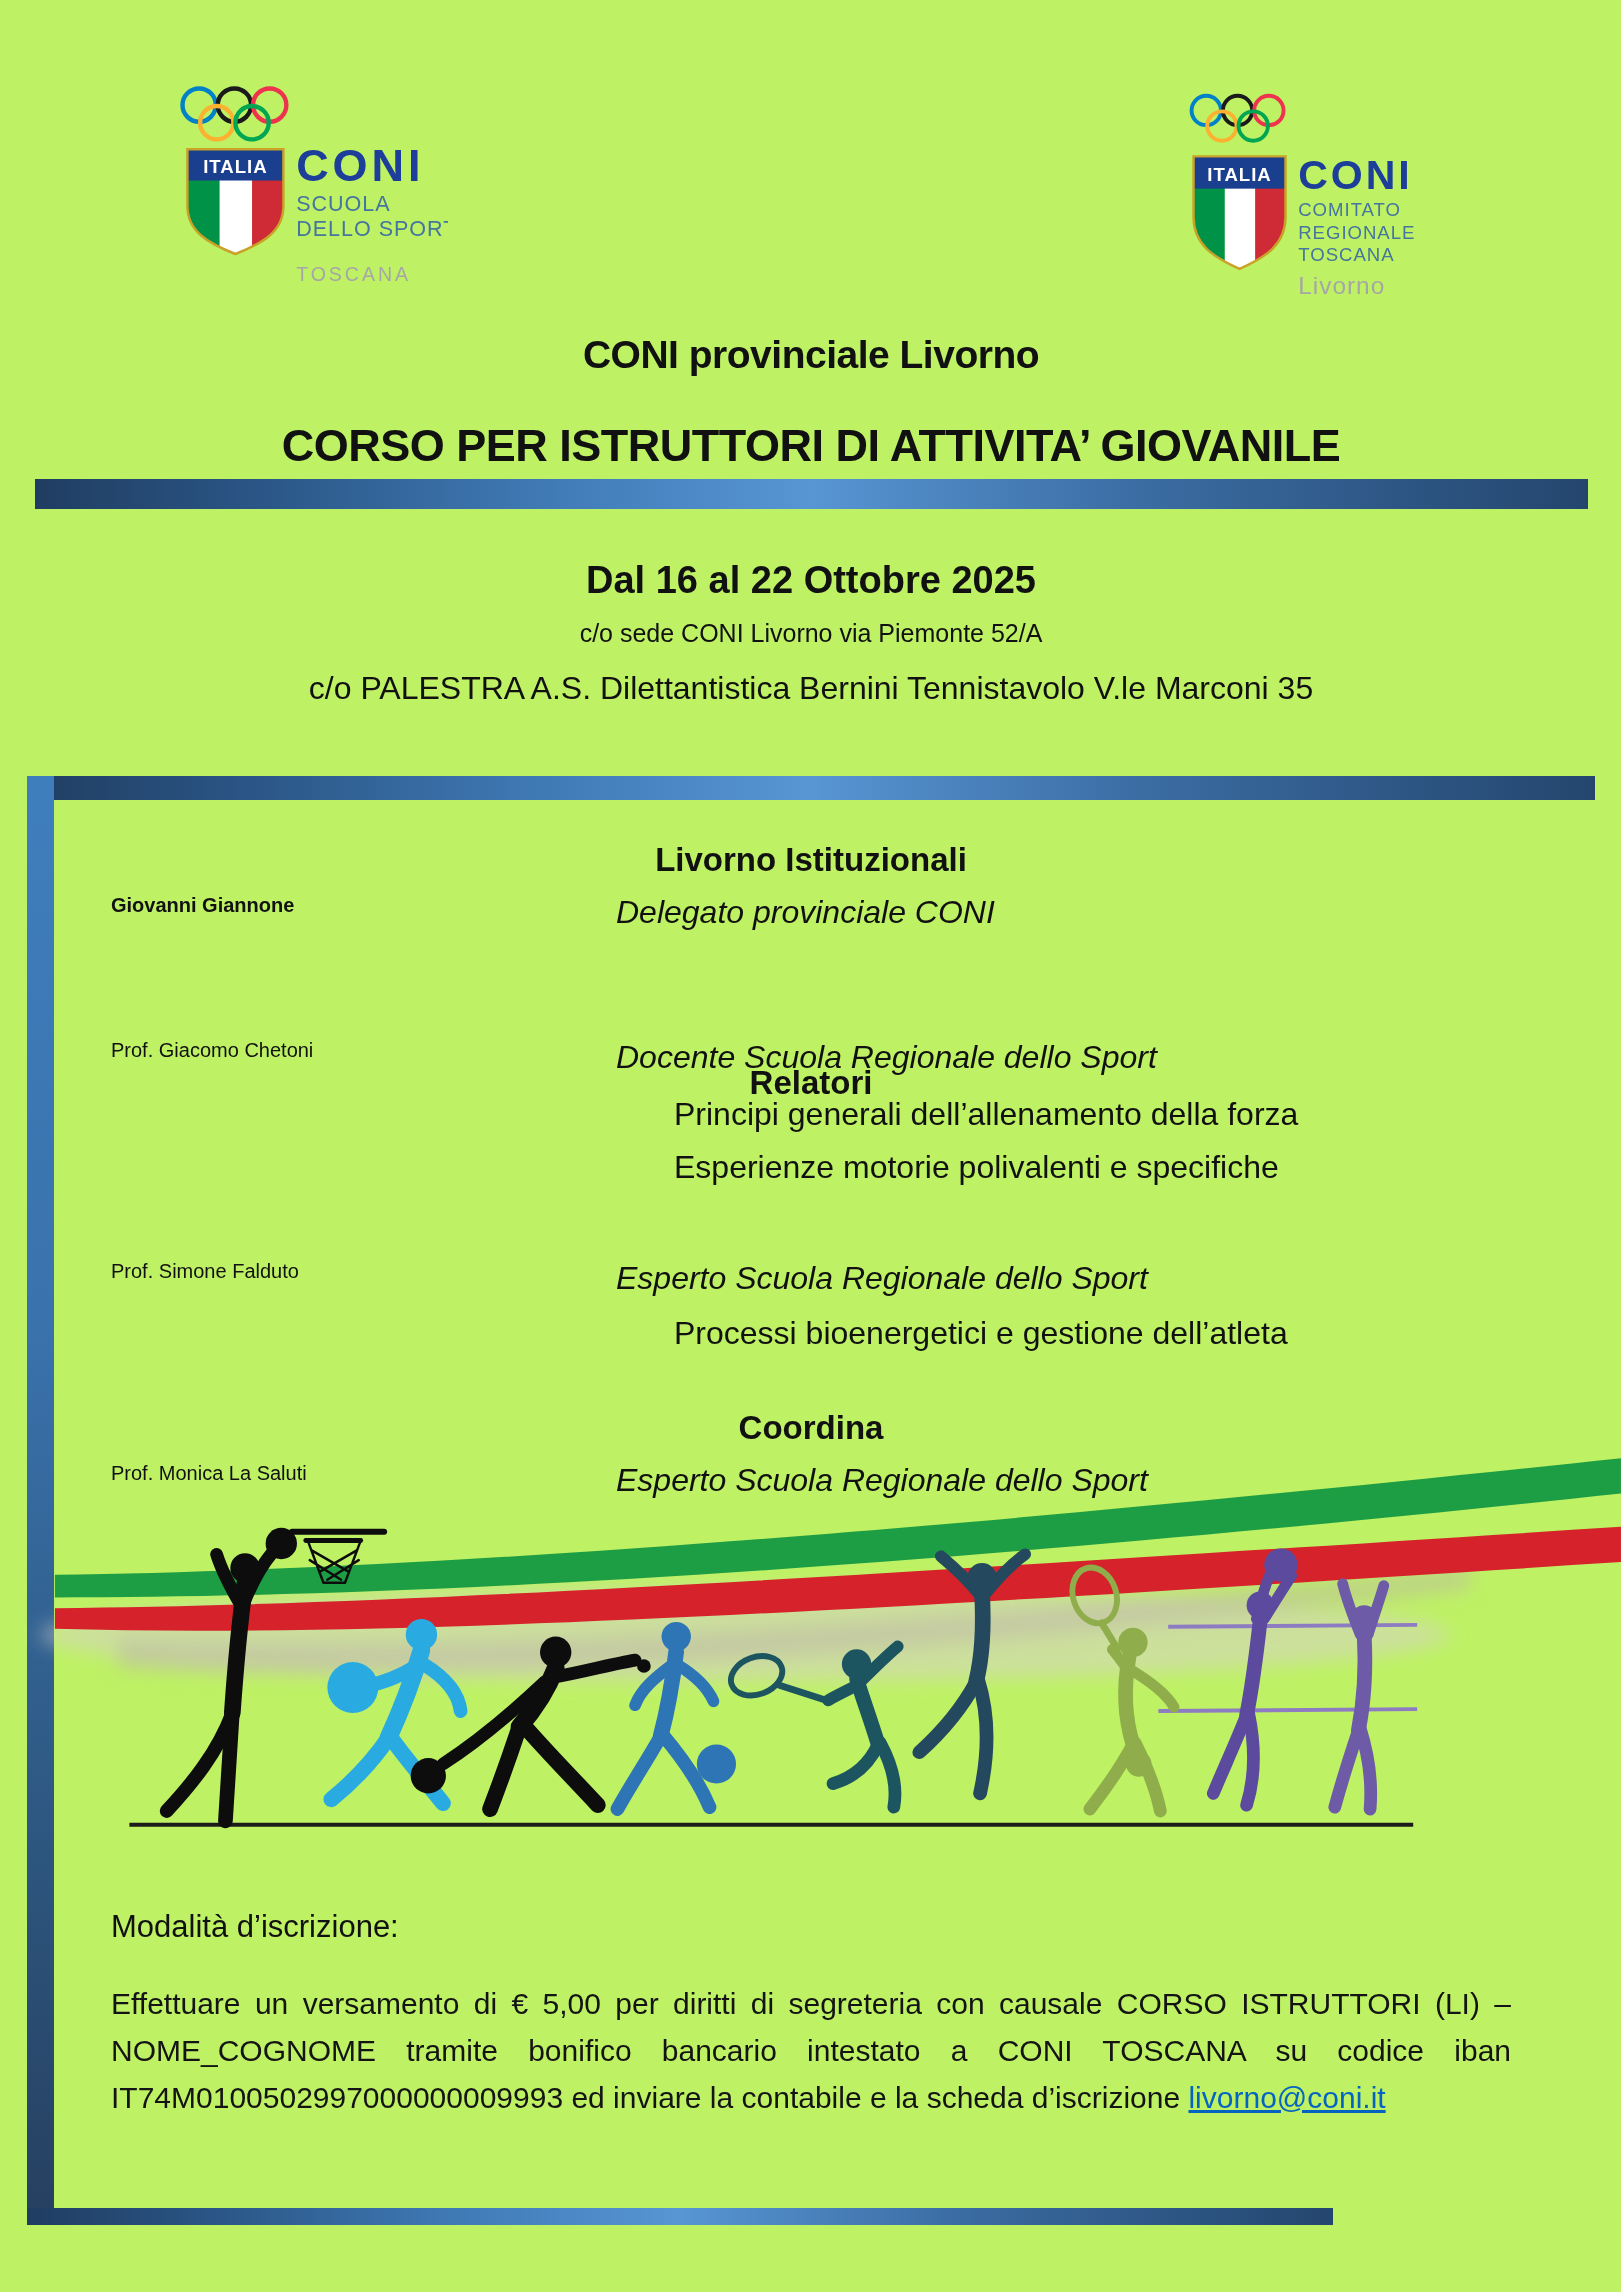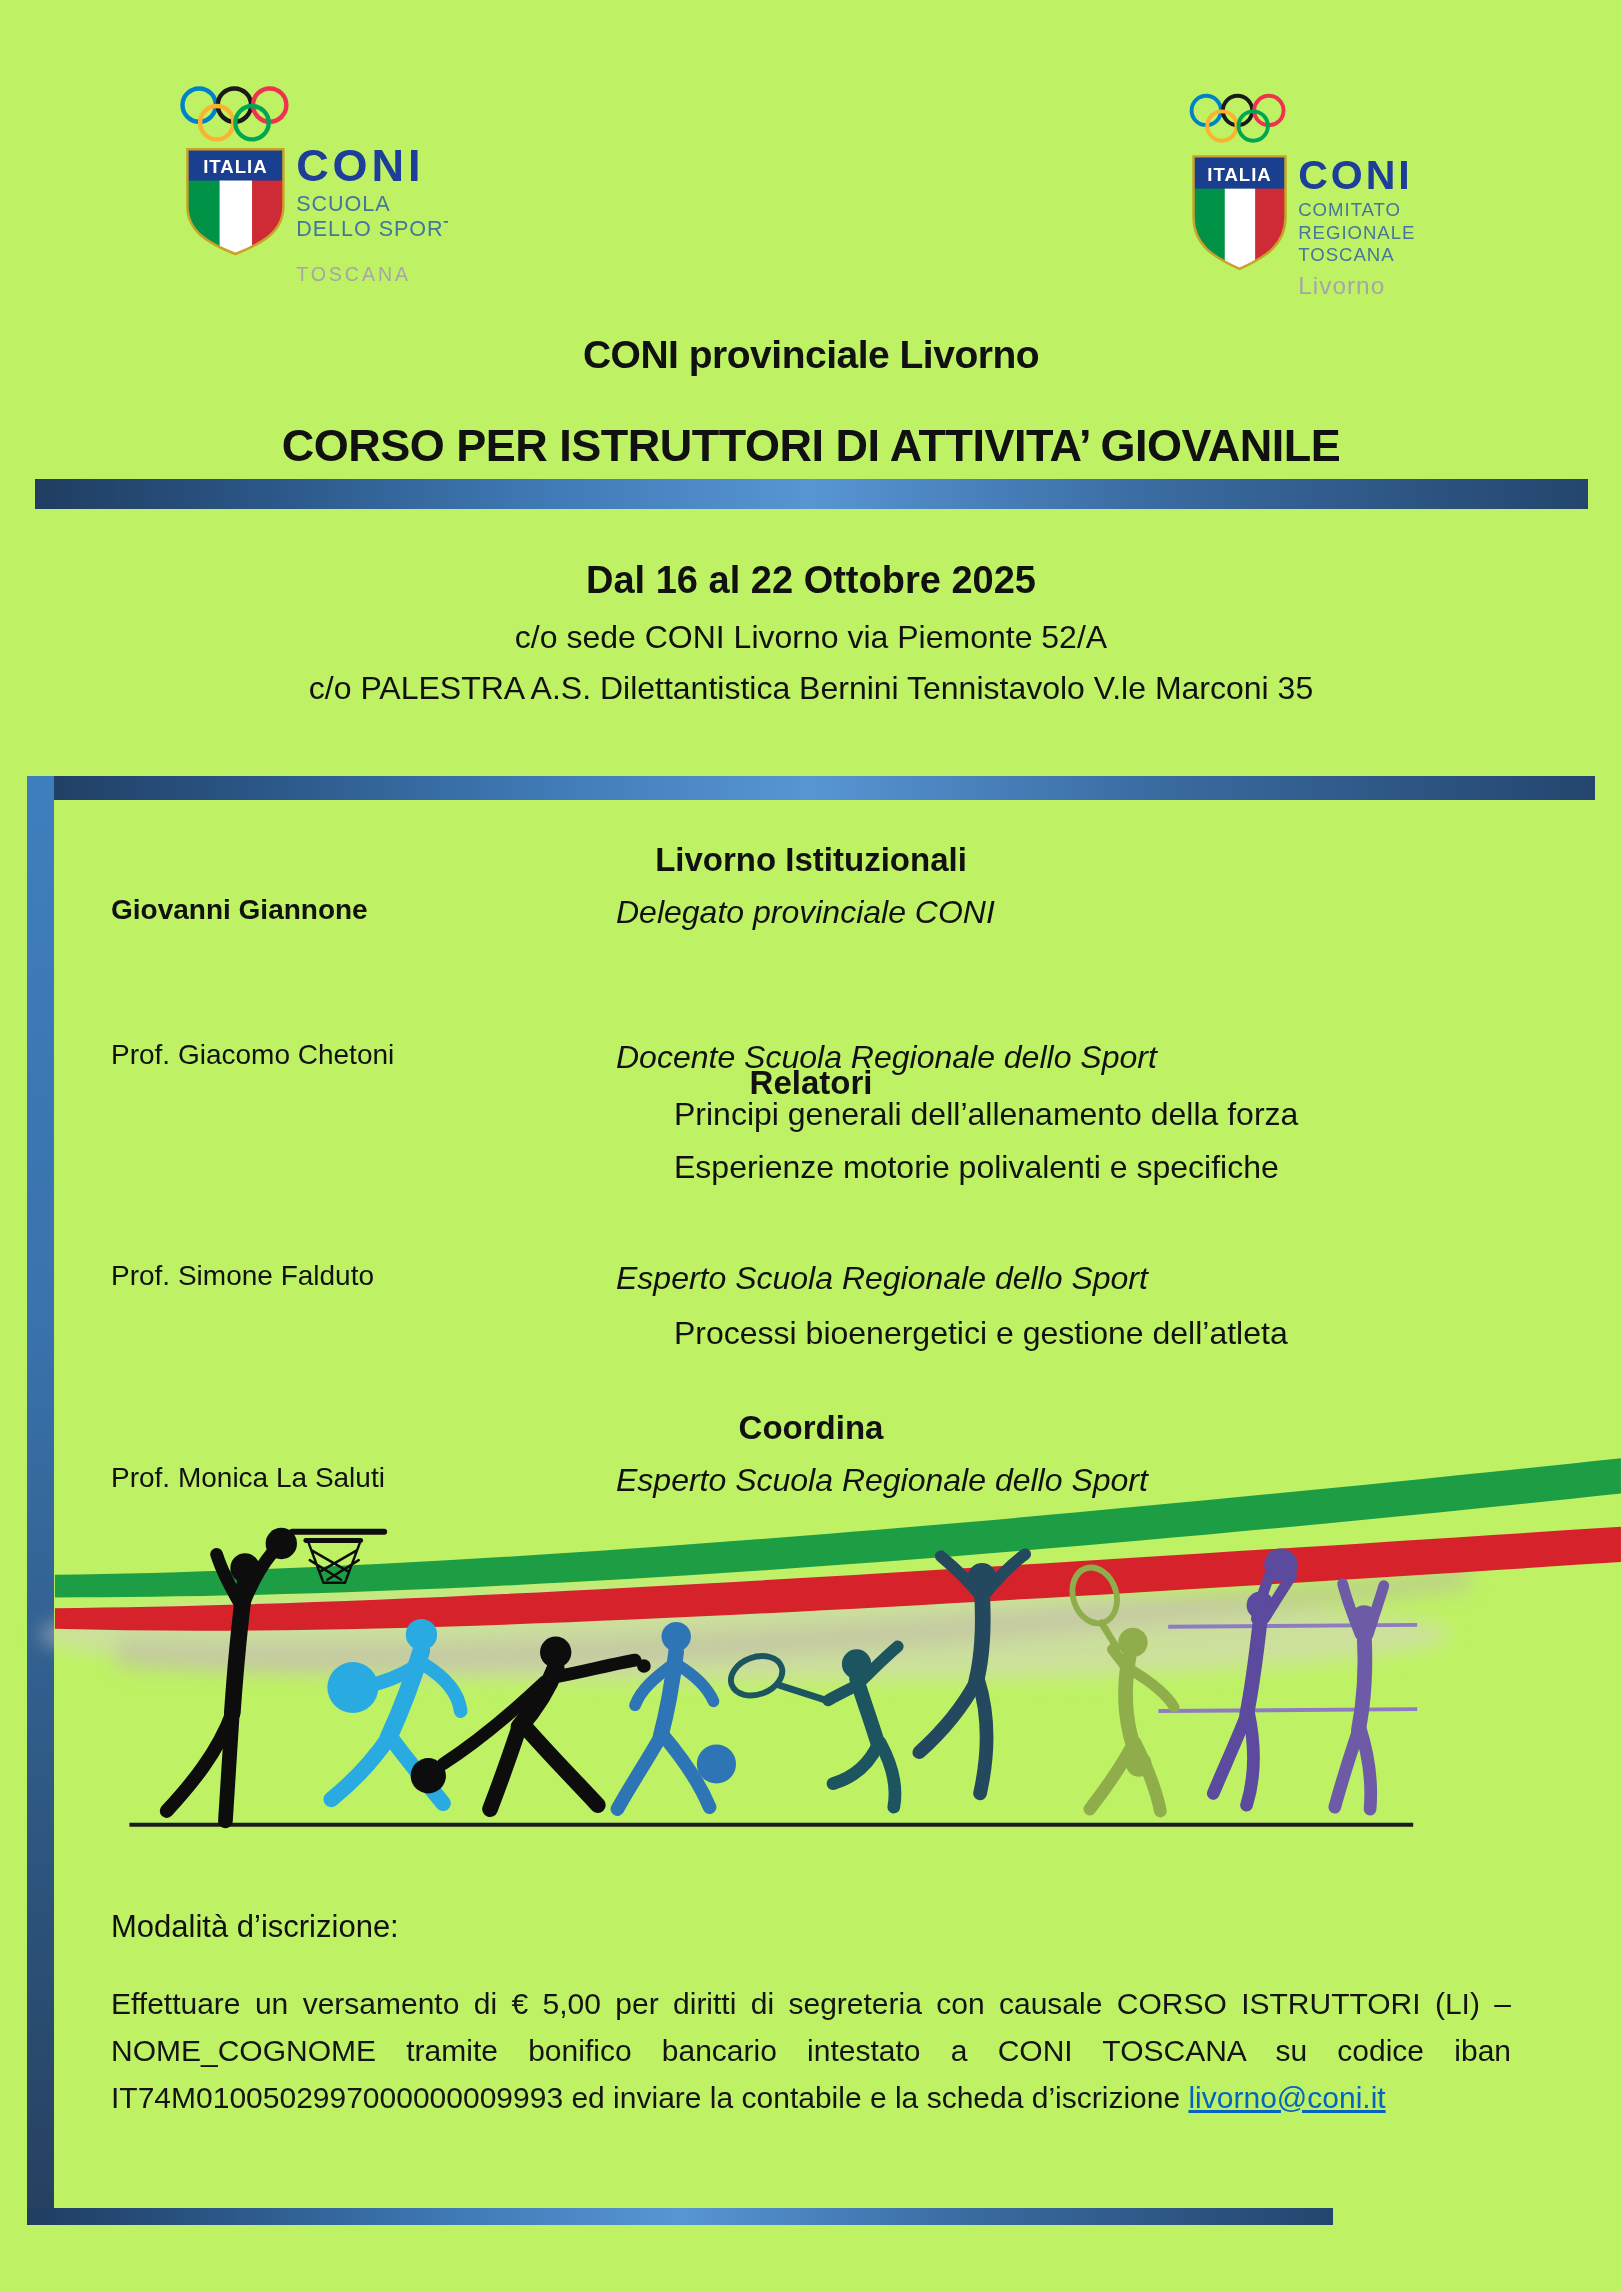--- a/index.html
+++ b/index.html
@@ -9,24 +9,24 @@
   .center{left:59px;width:1504px;text-align:center;}
   .org-title{top:333px;font-size:39px;font-weight:bold;letter-spacing:-0.5px;}
   .course-title{top:420px;font-size:45px;font-weight:bold;letter-spacing:-0.5px;}
   .hbar{position:absolute;background:linear-gradient(90deg,#203d61 0%,#2a5585 14%,#417cb8 34%,#5795d3 50%,#3a6ba1 72%,#24466e 100%);}
   .bar1{left:35px;top:479px;width:1553px;height:30px;}
   .bar2{left:27.4px;top:776px;width:1568px;height:23.5px;}
   .bar-bottom{left:27.4px;top:2208px;width:1306px;height:16.7px;}
   .vbar{position:absolute;left:27.4px;top:776px;width:26.5px;height:1449px;
         background:linear-gradient(180deg,#3f7ebd 0%,#3a72ac 38%,#2d567f 74%,#263f5f 100%);}
   .dates{top:559px;font-size:38px;font-weight:bold;}
-  .venue1{top:619px;font-size:32px;}
+  .venue1{top:619px;font-size:25px;}
   .venue2{top:670px;font-size:32px;}
   .sec-head{left:111px;width:1400px;text-align:center;font-size:33px;font-weight:bold;}
-  .pname{left:111px;font-size:28px;}
+  .pname{left:111px;font-size:20px;}
   .pname.bold{font-weight:bold;}
   .prole{left:616px;font-size:32px;font-style:italic;}
   .ptopic{left:674px;font-size:32px;}
   .reg-head{left:111px;top:1909px;font-size:31px;}
   .reg-par{position:absolute;left:111px;top:1950px;width:1400px;font-size:30px;line-height:47px;
            text-align:justify;color:#141414;}
   .email{color:#0563C1;text-decoration:underline;}
   .logo{position:absolute;}
   svg text{font-family:"Liberation Sans",sans-serif;}
 </style>

